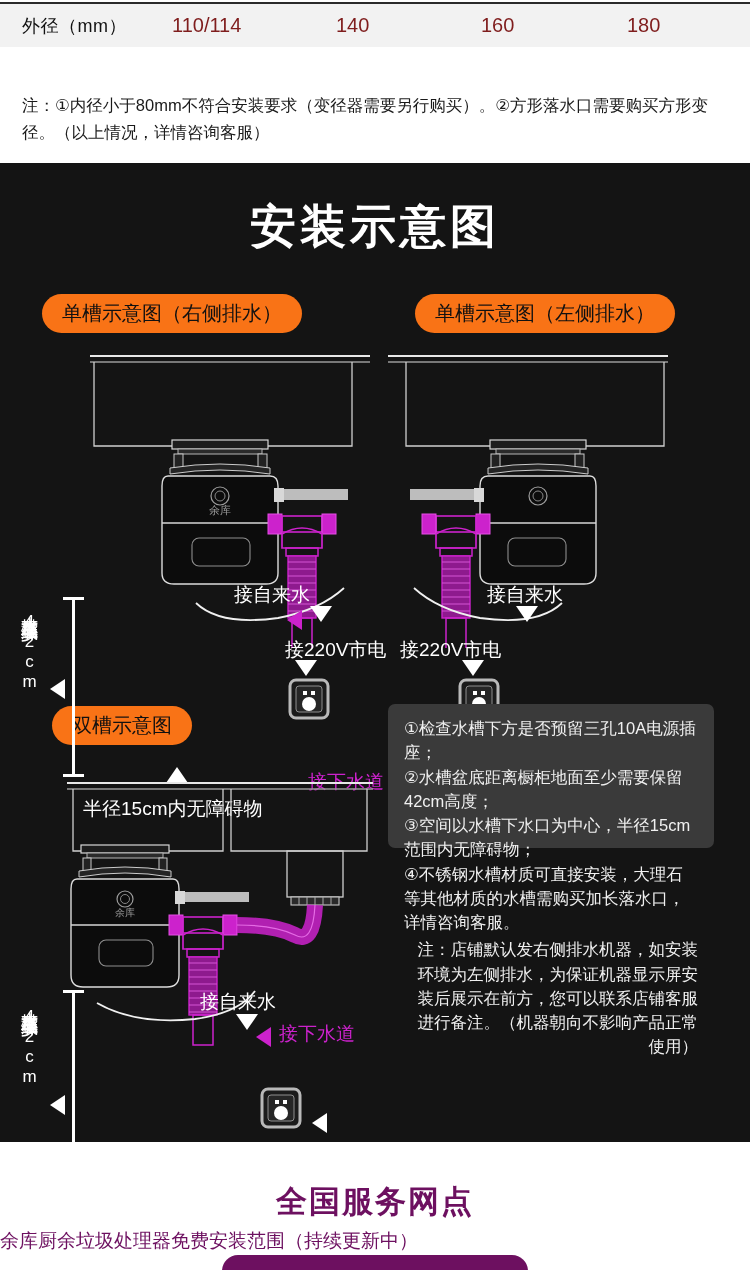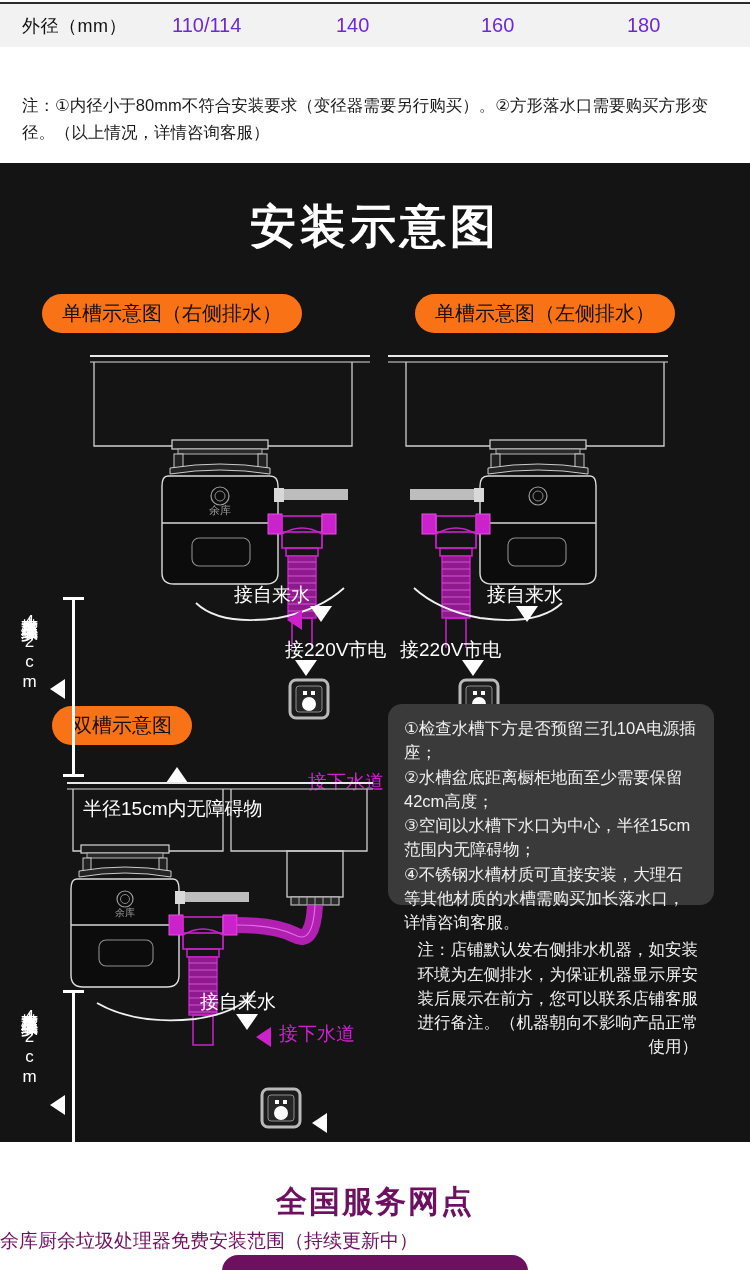--- a/index.html
+++ b/index.html
@@ -13,21 +13,21 @@
   }
 
   
   .top-white { position:absolute; left:0; top:0; width:750px; height:163px; background:#fff; }
   .spec-row {
     position:absolute; left:0; top:2px; width:750px; height:45px;
     background:#f2f2f2; border-top:2px solid #2b2b2b;
     display:flex; align-items:center;
   }
   .spec-label { font-size:18px; color:#111; margin-left:22px; letter-spacing:0.5px; white-space:nowrap; }
-  .spec-val { font-size:20px; color:#6d28d9; position:absolute; }
+  .spec-val { font-size:20px; color:#7f1d1d; position:absolute; }
   .spec-v0 { left:172px; }
   .spec-v1 { left:336px; }
   .spec-v2 { left:481px; }
   .spec-v3 { left:627px; }
 
   .top-note {
     position:absolute; left:22px; top:60px; width:712px;
     font-size:16.5px; line-height:1.62; color:#1a1a1a;margin-top:32px;
   }
 
@@ -67,22 +67,22 @@
   .tri-left-m  { border-top:10px solid transparent; border-bottom:10px solid transparent; border-right:15px solid #cc22cc; }
   .tri-right-m { border-top:10px solid transparent; border-bottom:10px solid transparent; border-left:15px solid #cc22cc; }
 
   
   .dimbar { position:absolute; }
   .dimbar .stem { position:absolute; left:9px; top:0; width:3px; height:100%; background:#fff; }
   .dimbar .cap { position:absolute; left:0; width:21px; height:3px; background:#fff; }
 
   
   .notes-card {
-    position:absolute; left:388px; top:541px; width:326px; height:201px;
-    background:#3a3a3a; border-radius:14px; padding:12px 16px 10px 16px;
+    position:absolute; left:388px; top:541px; width:326px; height:144px;
+    background:#3a3a3a; border-radius:7px; padding:12px 16px 10px 16px;
   }
   .notes-card p { color:#f0f0f0; font-size:16.5px; line-height:1.47; }
   .notes-warn { color:#cc44cc; font-size:13.5px; line-height:1.42; margin-top:3px;text-align:right; }
 
   
   .bottom-white { position:absolute; left:0; top:1142px; width:750px; height:128px; background:#fff; }
   .svc-title {
     position:absolute; top:39px; left:0; width:750px; text-align:center;
     color:#6d1060; font-size:31px; font-weight:bold; letter-spacing:2px;
   }

